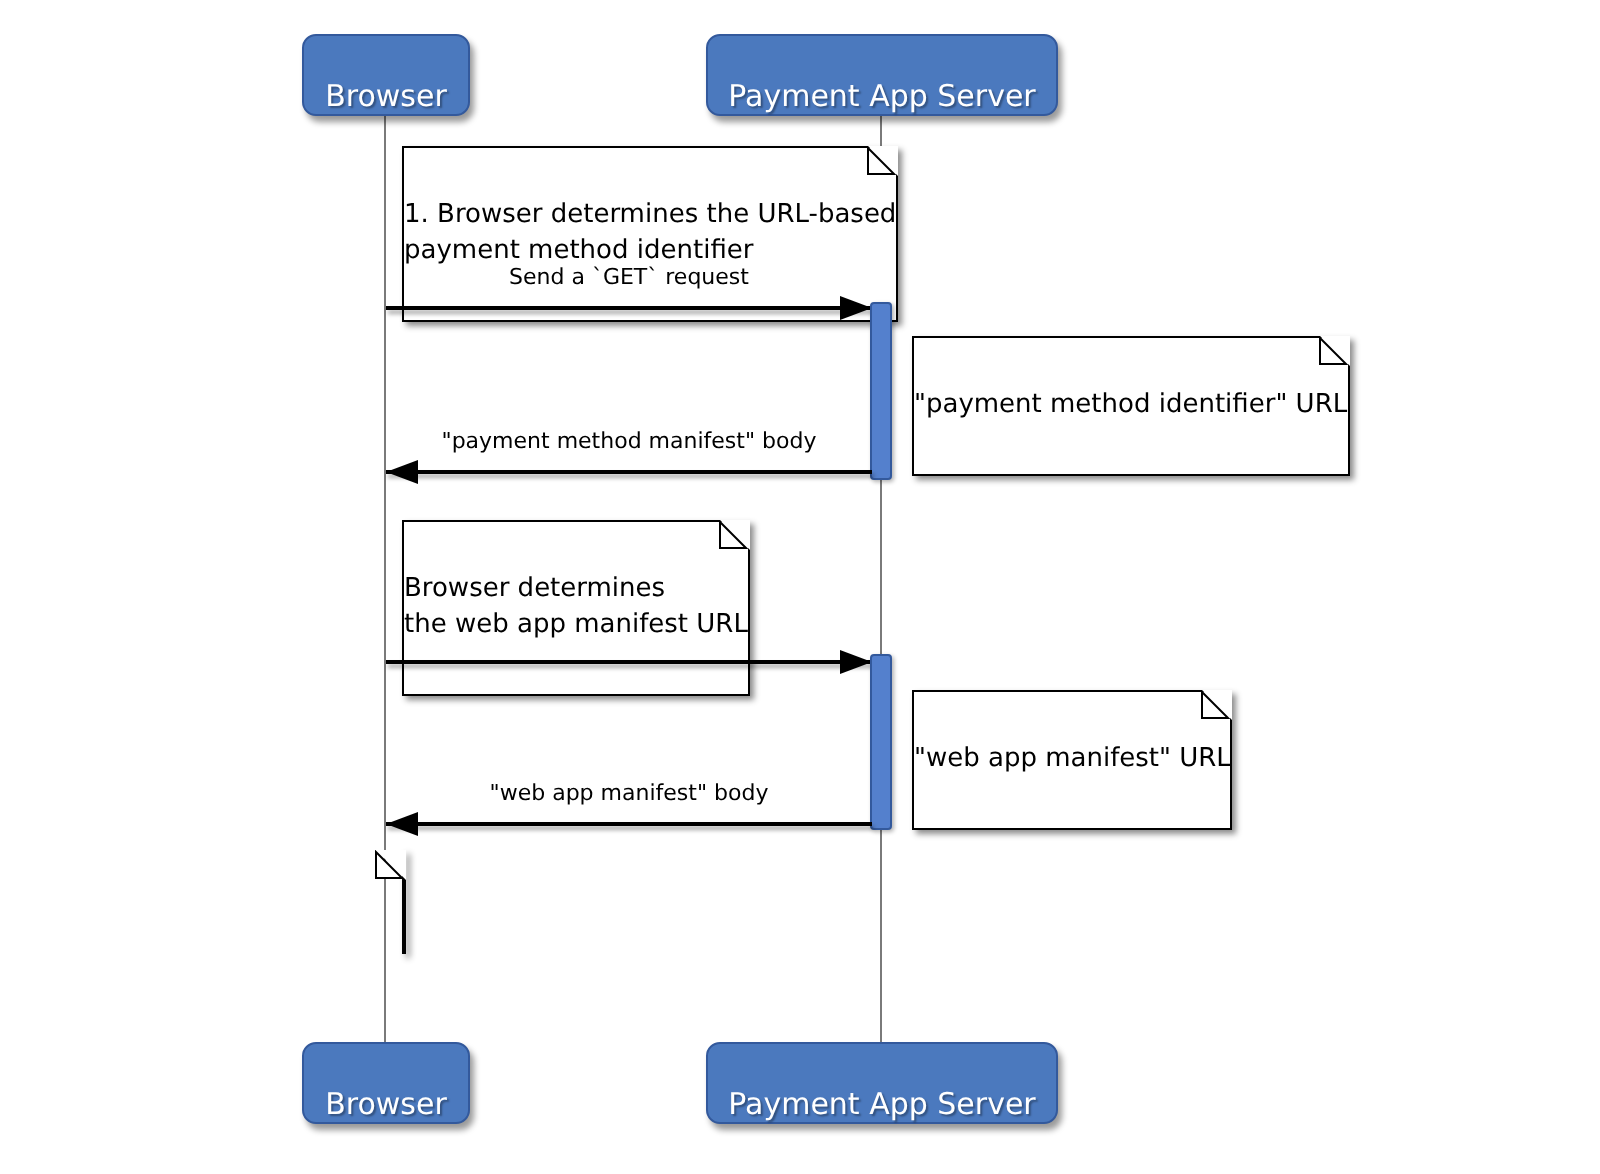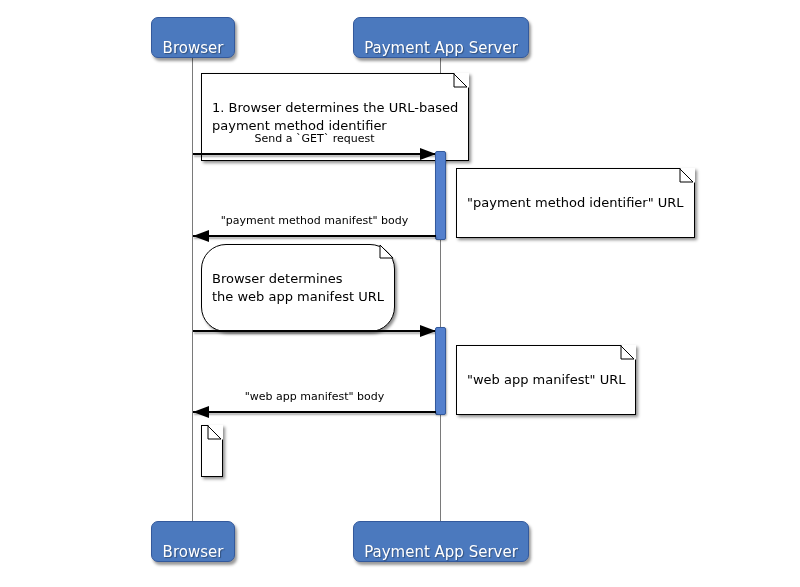--- a/index.html
+++ b/index.html
@@ -39,21 +39,21 @@
     border: 1px solid #33599c;
     border-radius: 2px;
     box-sizing: border-box;
     box-shadow: 1px 1px 2px rgba(0,0,0,0.30);
   }
   .note {
     position: absolute;
     background: #ffffff;
     border: 1px solid #000000;
     box-shadow: 2px 2px 3px rgba(0,0,0,0.45);
-    padding: 7px 10px;
+    padding: 7px 0;
     font-size: 13px;
     line-height: 18px;
     color: #000000;
     white-space: pre-line;
     width: max-content;
     max-width: 260px;
   }
   .note svg.fold {
     position: absolute;
     top: -1px;
@@ -126,21 +126,21 @@
     <svg class="fold" width="16" height="16" viewBox="0 0 16 16">
       <polygon points="1,0 16,0 16,15" fill="#ffffff"></polygon>
       <polygon points="1,1 14,14 1,14" fill="#ffffff" stroke="#000000" stroke-width="1"></polygon>
     </svg>
   </div>
 
   <div class="msg-label" style="top:214px;">"payment method manifest" body</div>
   <div class="msg-line" style="left:193px; top:235px; width:243px;"></div>
   <div class="arrow-left" style="left:193px; top:230px;"></div>
 
-  <div class="note" style="left:201px; top:244px;border-radius:25px;">
+  <div class="note" style="left:201px; top:260px;">
     <span>Browser determines
 the web app manifest URL</span>
     <svg class="fold" width="16" height="16" viewBox="0 0 16 16">
       <polygon points="1,0 16,0 16,15" fill="#ffffff"></polygon>
       <polygon points="1,1 14,14 1,14" fill="#ffffff" stroke="#000000" stroke-width="1"></polygon>
     </svg>
   </div>
 
   <div class="msg-line" style="left:193px; top:330px; width:243px;"></div>
   <div class="arrow-right" style="left:420px; top:325px;"></div>

